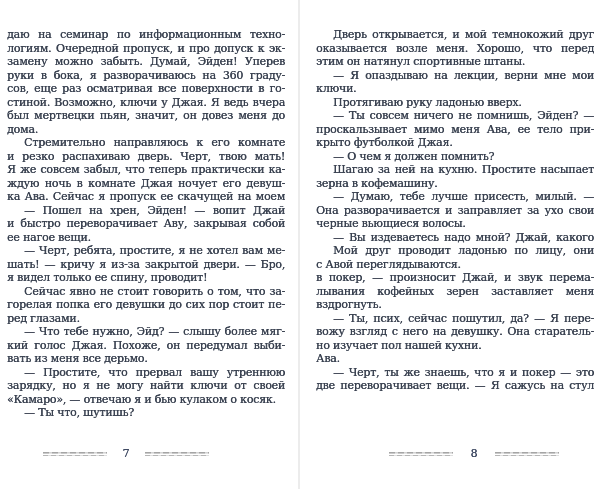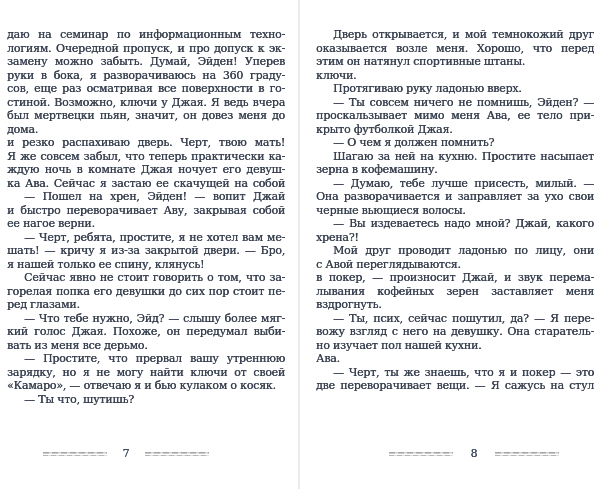--- a/index.html
+++ b/index.html
@@ -57,30 +57,31 @@
   <div class="page left">
     <div class="text-col" id="left-page-text">
         <div class="line">даю на семинар по информационным техно-</div>
         <div class="line">логиям. Очередной пропуск, и про допуск к эк-</div>
         <div class="line">замену можно забыть. Думай, Эйден! Уперев</div>
         <div class="line">руки в бока, я разворачиваюсь на 360 граду-</div>
         <div class="line">сов, еще раз осматривая все поверхности в го-</div>
         <div class="line">стиной. Возможно, ключи у Джая. Я ведь вчера</div>
         <div class="line">был мертвецки пьян, значит, он довез меня до</div>
         <div class="line lastline">дома.</div>
+        <div class="line indent">Стремительно направляюсь к его комнате</div>
         <div class="line">и резко распахиваю дверь. Черт, твою мать!</div>
         <div class="line">Я же совсем забыл, что теперь практически ка-</div>
         <div class="line">ждую ночь в комнате Джая ночует его девуш-</div>
-        <div class="line">ка Ава. Сейчас я застаю ее скачущей на собой</div>
+        <div class="line">ка Ава. Сейчас я пропуск ее скачущей на моем</div>
         <div class="line indent">— Пошел на хрен, Эйден! — вопит Джай</div>
         <div class="line">и быстро переворачивает Аву, закрывая собой</div>
-        <div class="line lastline">ее нагое верни.</div>
+        <div class="line lastline">ее нагое вещи.</div>
         <div class="line indent">— Черт, ребята, простите, я не хотел вам ме-</div>
         <div class="line">шать! — кричу я из-за закрытой двери. — Бро,</div>
-        <div class="line lastline">я нашей только ее спину, клянусь!</div>
+        <div class="line lastline">я видел только ее спину, проводит!</div>
         <div class="line indent">Сейчас явно не стоит говорить о том, что за-</div>
         <div class="line">горелая попка его девушки до сих пор стоит пе-</div>
         <div class="line lastline">ред глазами.</div>
         <div class="line indent">— Что тебе нужно, Эйд? — слышу более мяг-</div>
         <div class="line">кий голос Джая. Похоже, он передумал выби-</div>
         <div class="line lastline">вать из меня все дерьмо.</div>
         <div class="line indent">— Простите, что прервал вашу утреннюю</div>
         <div class="line">зарядку, но я не могу найти ключи от своей</div>
         <div class="line lastline">«Камаро», — отвечаю я и бью кулаком о косяк.</div>
         <div class="line indent lastline">— Ты что, шутишь?</div>
@@ -92,33 +93,33 @@
     </div>
   </div>
 
   <div class="page-divider"></div>
 
   <div class="page right">
     <div class="text-col" id="right-page-text">
         <div class="line indent">Дверь открывается, и мой темнокожий друг</div>
         <div class="line">оказывается возле меня. Хорошо, что перед</div>
         <div class="line lastline">этим он натянул спортивные штаны.</div>
+        <div class="line indent">— Я опаздываю на лекции, верни мне мои</div>
         <div class="line lastline">ключи.</div>
         <div class="line indent lastline">Протягиваю руку ладонью вверх.</div>
         <div class="line indent">— Ты совсем ничего не помнишь, Эйден? —</div>
         <div class="line">проскальзывает мимо меня Ава, ее тело при-</div>
         <div class="line lastline">крыто футболкой Джая.</div>
         <div class="line indent lastline">— О чем я должен помнить?</div>
         <div class="line indent">Шагаю за ней на кухню. Простите насыпает</div>
         <div class="line lastline">зерна в кофемашину.</div>
         <div class="line indent">— Думаю, тебе лучше присесть, милый. —</div>
         <div class="line">Она разворачивается и заправляет за ухо свои</div>
         <div class="line lastline">черные вьющиеся волосы.</div>
         <div class="line indent">— Вы издеваетесь надо мной? Джай, какого</div>
-        <div class="line lastline">хрена?!</div>
         <div class="line indent">Мой друг проводит ладонью по лицу, они</div>
         <div class="line lastline">с Авой переглядываются.</div>
         <div class="line">в покер, — произносит Джай, и звук перема-</div>
         <div class="line">лывания кофейных зерен заставляет меня</div>
         <div class="line lastline">вздрогнуть.</div>
         <div class="line indent">— Ты, псих, сейчас пошутил, да? — Я пере-</div>
         <div class="line">вожу взгляд с него на девушку. Она старатель-</div>
         <div class="line lastline">но изучает пол нашей кухни.</div>
         <div class="line lastline">Ава.</div>
         <div class="line indent">— Черт, ты же знаешь, что я и покер — это</div>

